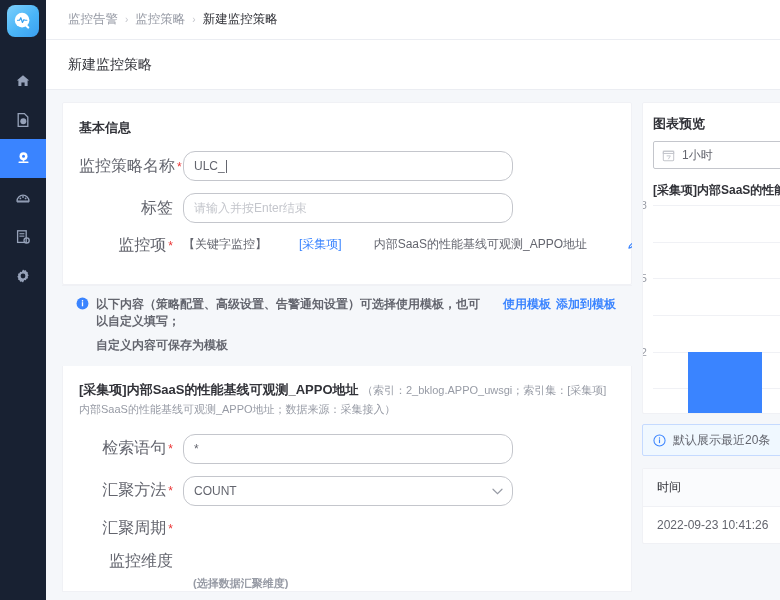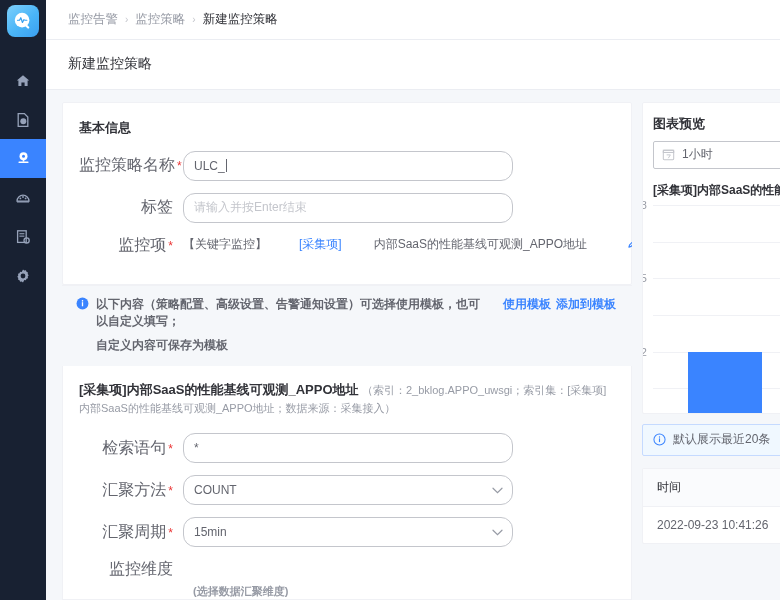--- a/index.html
+++ b/index.html
@@ -386,30 +386,20 @@
               <span class="arrow">
                 <svg width="11" height="7" viewBox="0 0 11 7">
                     <path d="M1 1.2 5.5 5.6 10 1.2" fill="none" stroke="#979ba5" stroke-width="1.2" stroke-linecap="round"></path>
                   </svg>
               </span>
             </div>
           </div>
 
           <div class="form-row">
             <div class="form-label req">汇聚周期</div>
-            <div class="field select">
-              <div class="input">
-                <span>15min</span>
-              </div>
-              <span class="arrow">
-                <svg width="11" height="7" viewBox="0 0 11 7">
-                    <path d="M1 1.2 5.5 5.6 10 1.2" fill="none" stroke="#979ba5" stroke-width="1.2" stroke-linecap="round"></path>
-                  </svg>
-              </span>
-            </div>
           </div>
 
           <div class="form-row" style="margin-bottom:0">
             <div class="form-label">监控维度</div>
           </div>
           <div class="hint">(选择数据汇聚维度)</div>
         </div>
       </div>
 
       <div class="side-col">

